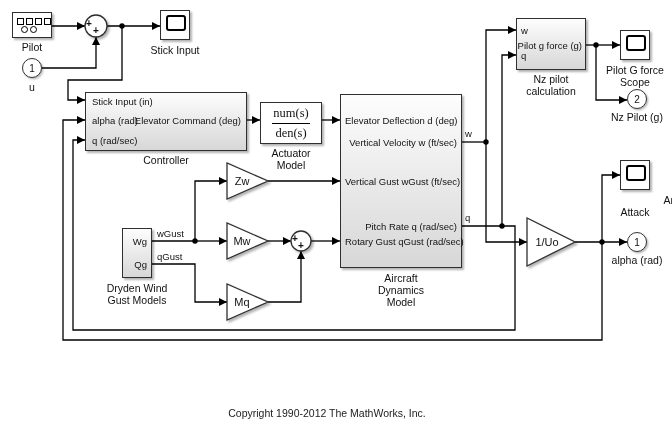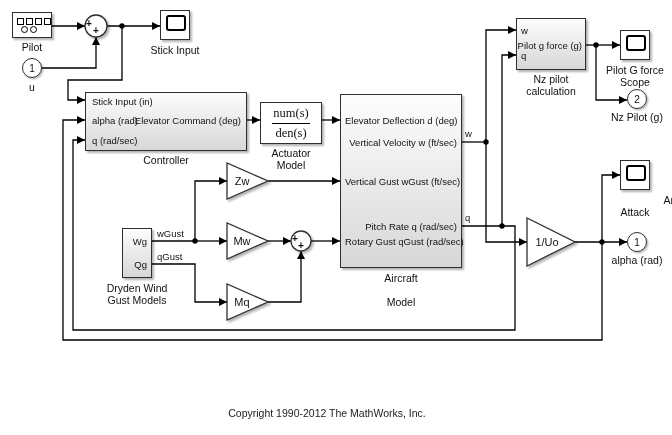--- a/index.html
+++ b/index.html
@@ -128,20 +128,21 @@
   <div class="lbl" style="left:261px;top:159px;width:60px;">Model</div>
 
   <div class="blk" style="left:340px;top:94px;width:122px;height:174px;">
     <span class="port r" style="right:4px;top:42px;">Vertical Velocity w (ft/sec)</span>
     <span class="port" style="left:4px;top:20px;">Elevator Deflection d (deg)</span>
     <span class="port" style="left:4px;top:81px;">Vertical Gust wGust (ft/sec)</span>
     <span class="port r" style="right:4px;top:126px;">Pitch Rate q (rad/sec)</span>
     <span class="port" style="left:4px;top:141px;">Rotary Gust qGust (rad/sec)</span>
   </div>
   <div class="lbl" style="left:351px;top:272px;width:100px;">Aircraft</div>
+  <div class="lbl" style="left:351px;top:284px;width:100px;">Dynamics</div>
   <div class="lbl" style="left:351px;top:296px;width:100px;">Model</div>
 
   <div class="gainlbl" style="left:229px;top:175px;width:26px;">Zw</div>
   <div class="gainlbl" style="left:229px;top:235px;width:26px;">Mw</div>
   <div class="gainlbl" style="left:229px;top:296px;width:26px;">Mq</div>
   <div class="gainlbl" style="left:529px;top:236px;width:36px;">1/Uo</div>
 
   <div class="plus" style="left:292px;top:234px;">+</div>
   <div class="plus" style="left:298px;top:241px;">+</div>
 

